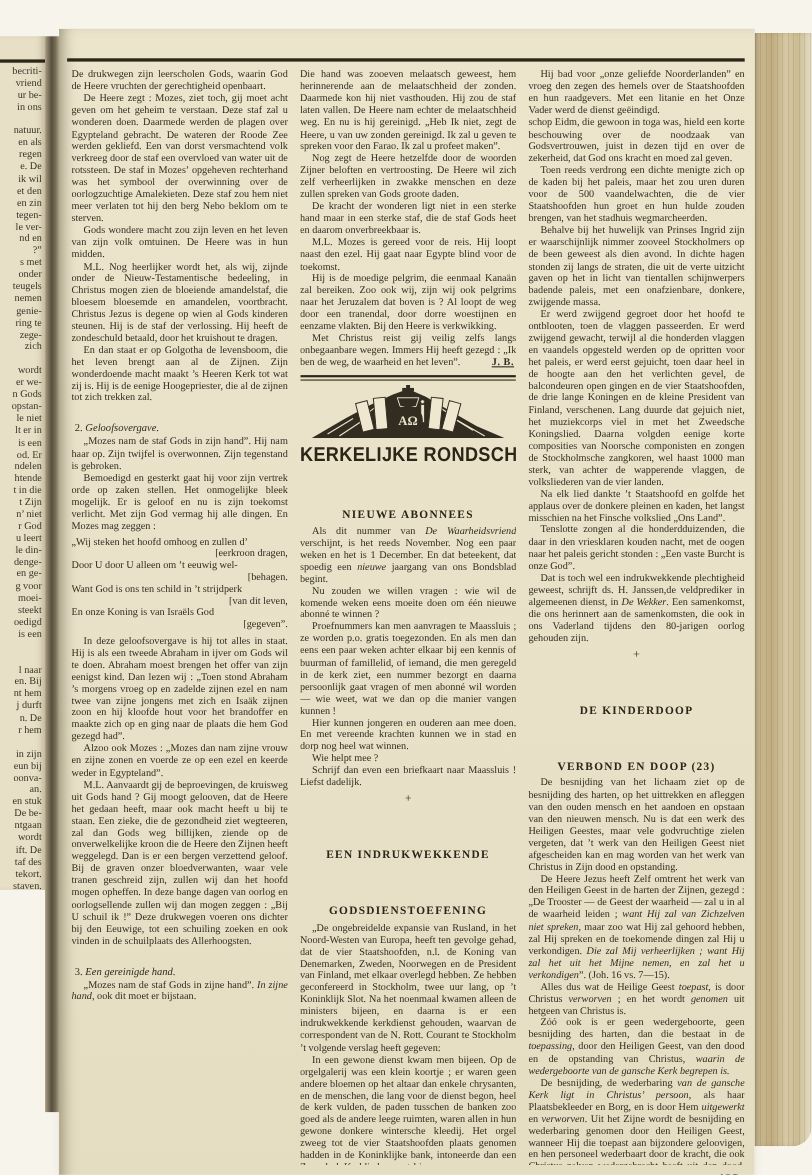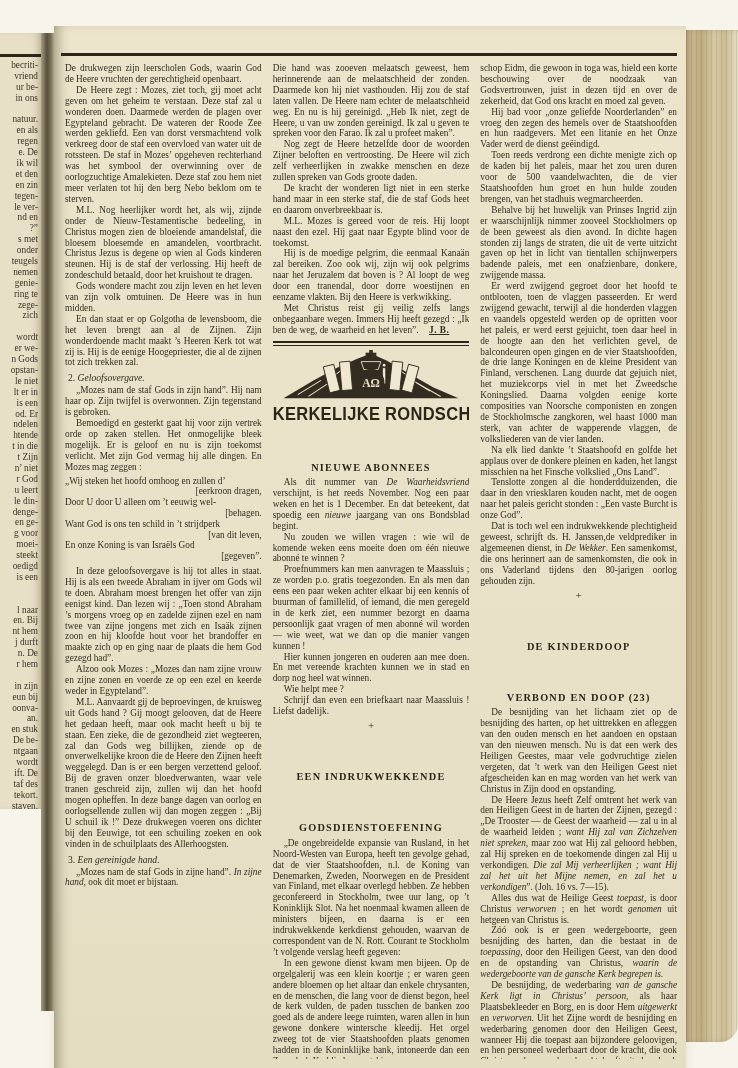--- a/index.html
+++ b/index.html
@@ -21,26 +21,26 @@
   
   .page{position:absolute;left:54px;top:26px;width:632px;height:1057px;
         background:linear-gradient(180deg,#ece5cc,#e8e1c7 60%,#e5ddc2);
         box-shadow:inset 10px 0 14px -8px rgba(70,60,35,.55),0 6px 10px -4px rgba(90,80,55,.35);}
   .top-rule{position:absolute;left:7px;right:9px;top:27px;height:3px;background:#2c2619;}
   .cols{position:absolute;left:11px;right:9px;top:37px;bottom:24px;display:flex;gap:11px;}
   .col{flex:1 1 0;overflow:hidden;color:#332c20;}
 
   .para{margin:0;font-size:9.3px;line-height:10.9px;text-align:justify;text-indent:11px;}
   .para.ni{text-indent:0;}
-  .numbered-heading{font-size:9.6px;margin:4px 0 2px;padding-left:3px;color:#2f2a1e;}
+  .numbered-heading{font-size:9.6px;margin:16px 0 2px;padding-left:3px;color:#2f2a1e;}
   .poem{margin:3px 0 4px;font-size:9.3px;}
   .poem-line{line-height:10.8px;white-space:nowrap;overflow:hidden;}
   .poem-line.turn{text-align:right;}
   .sig-holder{position:relative;}
-  .sig{position:absolute;right:20px;bottom:0;font-weight:bold;letter-spacing:.5px;text-decoration:underline;}
+  .sig{position:absolute;right:2px;bottom:0;font-weight:bold;letter-spacing:.5px;text-decoration:underline;}
   .rule2{margin:5px 0 4px;border-top:2px solid #2c2619;border-bottom:1px solid #2c2619;height:2px;}
   .vignette{margin:1px 0 0;text-align:center;}
   .bighead{font-family:"Liberation Sans","DejaVu Sans",sans-serif;font-weight:bold;
            font-size:16.5px;letter-spacing:.3px;text-align:center;white-space:nowrap;
            transform:scaleY(1.1);margin:0 0 5px;color:#2c2619;}
   .subhead{font-weight:bold;font-size:10.3px;letter-spacing:1.2px;text-align:center;
            margin:3px 0;color:#2c2619;}
   .subhead div{line-height:12.4px;margin-top:39px;}
   .plus{text-align:center;font-size:11px;line-height:13px;margin:2px 0;color:#2c2619;}
   .pageno{position:absolute;right:13px;bottom:3px;font-weight:bold;font-size:13.5px;
@@ -149,22 +149,22 @@
 </div>
 
 <div class="gutter"></div>
 
 <div class="page">
   <div class="top-rule"></div>
   <div class="cols">
     <div class="col" id="col1">
         <p class="para ni">De drukwegen zijn leerscholen Gods, waarin God de Heere vruchten der gerechtigheid openbaart.</p>
         <p class="para">De Heere zegt : Mozes, ziet toch, gij moet acht geven om het geheim te verstaan. Deze staf zal u wonderen doen. Daarmede werden de plagen over Egypteland gebracht. De wateren der Roode Zee werden gekliefd. Een van dorst versmachtend volk verkreeg door de staf een overvloed van water uit de rotssteen. De staf in Mozes’ opgeheven rechterhand was het symbool der overwinning over de oorlogzuchtige Amalekieten. Deze staf zou hem niet meer verlaten tot hij den berg Nebo beklom om te sterven.</p>
+        <p class="para">Gods wondere macht zou zijn leven en het leven van zijn volk omtuinen. De Heere was in hun midden.</p>
         <p class="para">M.L. Nog heerlijker wordt het, als wij, zijnde onder de Nieuw-Testamentische bedeeling, in Christus mogen zien de bloeiende amandelstaf, die bloesem bloesemde en amandelen, voortbracht. Christus Jezus is degene op wien al Gods kinderen steunen. Hij is de staf der verlossing. Hij heeft de zondeschuld betaald, door het kruishout te dragen.</p>
-        <p class="para">Gods wondere macht zou zijn leven en het leven van zijn volk omtuinen. De Heere was in hun midden.</p>
         <p class="para">En dan staat er op Golgotha de levensboom, die het leven brengt aan al de Zijnen. Zijn wonderdoende macht maakt ’s Heeren Kerk tot wat zij is. Hij is de eenige Hoogepriester, die al de zijnen tot zich trekken zal.</p>
         <div class="numbered-heading">2. <i>Geloofsovergave.</i></div>
         <p class="para">„Mozes nam de staf Gods in zijn hand”. Hij nam haar op. Zijn twijfel is overwonnen. Zijn tegenstand is gebroken.</p>
         <p class="para">Bemoedigd en gesterkt gaat hij voor zijn vertrek orde op zaken stellen. Het onmogelijke bleek mogelijk. Er is geloof en nu is zijn toekomst verlicht. Met zijn God vermag hij alle dingen. En Mozes mag zeggen :</p>
         <div class="poem">
           <div class="poem-line">„Wij steken het hoofd omhoog en zullen d’</div>
           <div class="poem-line turn">[eerkroon dragen,</div>
           <div class="poem-line">Door U door U alleen om ’t eeuwig wel-</div>
           <div class="poem-line turn">[behagen.</div>
           <div class="poem-line">Want God is ons ten schild in ’t strijdperk</div>
@@ -221,22 +221,22 @@
         <p class="para">Schrijf dan even een briefkaart naar Maassluis ! Liefst dadelijk.</p>
         <div class="plus">+</div>
         <div class="subhead">
           <div>EEN INDRUKWEKKENDE</div>
           <div>GODSDIENSTOEFENING</div>
         </div>
         <p class="para">„De ongebreidelde expansie van Rusland, in het Noord-Westen van Europa, heeft ten gevolge gehad, dat de vier Staatshoofden, n.l. de Koning van Denemarken, Zweden, Noorwegen en de President van Finland, met elkaar overlegd hebben. Ze hebben geconfereerd in Stockholm, twee uur lang, op ’t Koninklijk Slot. Na het noenmaal kwamen alleen de ministers bijeen, en daarna is er een indrukwekkende kerkdienst gehouden, waarvan de correspondent van de N. Rott. Courant te Stockholm ’t volgende verslag heeft gegeven:</p>
         <p class="para">In een gewone dienst kwam men bijeen. Op de orgelgalerij was een klein koortje ; er waren geen andere bloemen op het altaar dan enkele chrysanten, en de menschen, die lang voor de dienst begon, heel de kerk vulden, de paden tusschen de banken zoo goed als de andere leege ruimten, waren allen in hun gewone donkere wintersche kleedij. Het orgel zweeg tot de vier Staatshoofden plaats genomen hadden in de Koninklijke bank, intoneerde dan een Zweedsch Kerklied en aartsbis-</p>
       </div>
     <div class="col" id="col3">
+        <p class="para">Hij bad voor „onze geliefde Noorderlanden” en vroeg den zegen des hemels over de Staatshoofden en hun raadgevers. Met een litanie en het Onze Vader werd de dienst geëindigd.</p>
         <p class="para ni">schop Eidm, die gewoon in toga was, hield een korte beschouwing over de noodzaak van Godsvertrouwen, juist in dezen tijd en over de zekerheid, dat God ons kracht en moed zal geven.</p>
-        <p class="para">Hij bad voor „onze geliefde Noorderlanden” en vroeg den zegen des hemels over de Staatshoofden en hun raadgevers. Met een litanie en het Onze Vader werd de dienst geëindigd.</p>
         <p class="para">Toen reeds verdrong een dichte menigte zich op de kaden bij het paleis, maar het zou uren duren voor de 500 vaandelwachten, die de vier Staatshoofden hun groet en hun hulde zouden brengen, van het stadhuis wegmarcheerden.</p>
         <p class="para">Behalve bij het huwelijk van Prinses Ingrid zijn er waarschijnlijk nimmer zooveel Stockholmers op de been geweest als dien avond. In dichte hagen stonden zij langs de straten, die uit de verte uitzicht gaven op het in licht van tientallen schijnwerpers badende paleis, met een onafzienbare, donkere, zwijgende massa.</p>
         <p class="para">Er werd zwijgend gegroet door het hoofd te ontblooten, toen de vlaggen passeerden. Er werd zwijgend gewacht, terwijl al die honderden vlaggen en vaandels opgesteld werden op de opritten voor het paleis, er werd eerst gejuicht, toen daar heel in de hoogte aan den het verlichten gevel, de balcondeuren open gingen en de vier Staatshoofden, de drie lange Koningen en de kleine President van Finland, verschenen. Lang duurde dat gejuich niet, het muziekcorps viel in met het Zweedsche Koningslied. Daarna volgden eenige korte composities van Noorsche componisten en zongen de Stockholmsche zangkoren, wel haast 1000 man sterk, van achter de wapperende vlaggen, de volksliederen van de vier landen.</p>
         <p class="para">Na elk lied dankte ’t Staatshoofd en golfde het applaus over de donkere pleinen en kaden, het langst misschien na het Finsche volkslied „Ons Land”.</p>
         <p class="para">Tenslotte zongen al die honderdduizenden, die daar in den vriesklaren kouden nacht, met de oogen naar het paleis gericht stonden : „Een vaste Burcht is onze God”.</p>
         <p class="para">Dat is toch wel een indrukwekkende plechtigheid geweest, schrijft ds. H. Janssen,de veldprediker in algemeenen dienst, in <i>De Wekker</i>. Een samenkomst, die ons herinnert aan de samenkomsten, die ook in ons Vaderland tijdens den 80-jarigen oorlog gehouden zijn.</p>
         <div class="plus">+</div>
         <div class="subhead">
           <div>DE KINDERDOOP</div>
           <div>VERBOND EN DOOP (23)</div>

